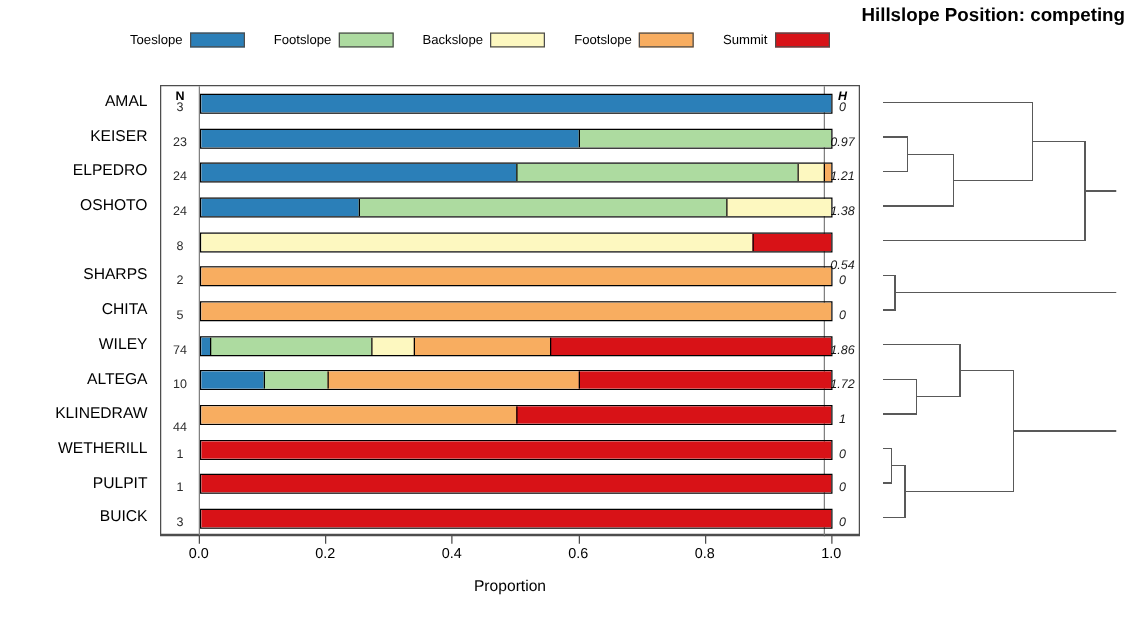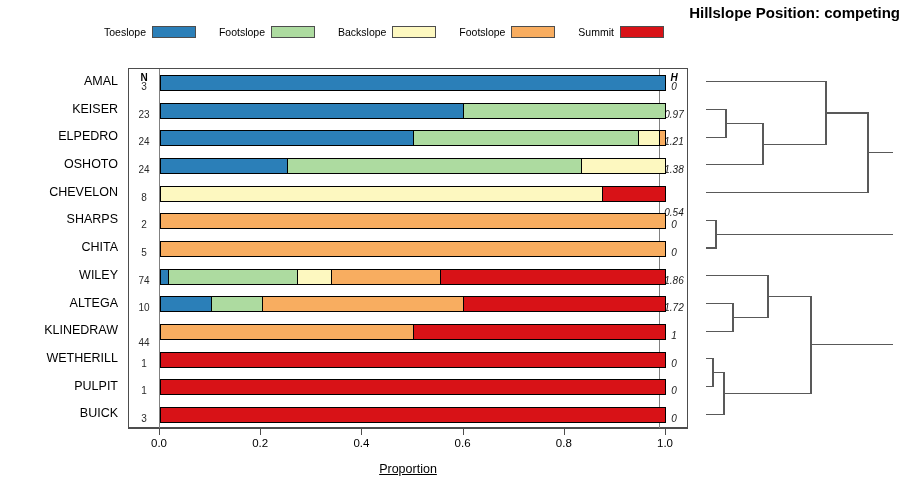--- a/index.html
+++ b/index.html
@@ -194,21 +194,20 @@
     text-align: center;
     font-size: 11.5px;
   }
   .xtitle {
     position: absolute;
     left: 128px;
     top: 462px;
     width: 560px;
     text-align: center;
     font-size: 12.5px;
-    text-decoration: underline;
   }
 
   
   .dendro {
     position: absolute;
     left: 688px;
     top: 68px;
     width: 205px;
     height: 360px;
   }
@@ -241,21 +240,20 @@
         <span class="legend-label">Summit</span>
         <span class="legend-swatch" style="background: rgb(216, 18, 23);"></span>
       </div>
     </div>
 
   <div class="ylabels" id="ylabels">
       <div class="ylabel" style="top: 0px; height: 27.6923px; line-height: 27.6923px;">AMAL</div>
       <div class="ylabel" style="top: 27.6923px; height: 27.6923px; line-height: 27.6923px;">KEISER</div>
       <div class="ylabel" style="top: 55.3846px; height: 27.6923px; line-height: 27.6923px;">ELPEDRO</div>
       <div class="ylabel" style="top: 83.0769px; height: 27.6923px; line-height: 27.6923px;">OSHOTO</div>
-      <div class="ylabel" style="top: 110.769px; height: 27.6923px; line-height: 27.6923px;">CHEVELON</div>
       <div class="ylabel" style="top: 138.462px; height: 27.6923px; line-height: 27.6923px;">SHARPS</div>
       <div class="ylabel" style="top: 166.154px; height: 27.6923px; line-height: 27.6923px;">CHITA</div>
       <div class="ylabel" style="top: 193.846px; height: 27.6923px; line-height: 27.6923px;">WILEY</div>
       <div class="ylabel" style="top: 221.538px; height: 27.6923px; line-height: 27.6923px;">ALTEGA</div>
       <div class="ylabel" style="top: 249.231px; height: 27.6923px; line-height: 27.6923px;">KLINEDRAW</div>
       <div class="ylabel" style="top: 276.923px; height: 27.6923px; line-height: 27.6923px;">WETHERILL</div>
       <div class="ylabel" style="top: 304.615px; height: 27.6923px; line-height: 27.6923px;">PULPIT</div>
       <div class="ylabel" style="top: 332.308px; height: 27.6923px; line-height: 27.6923px;">BUICK</div>
     </div>
 

